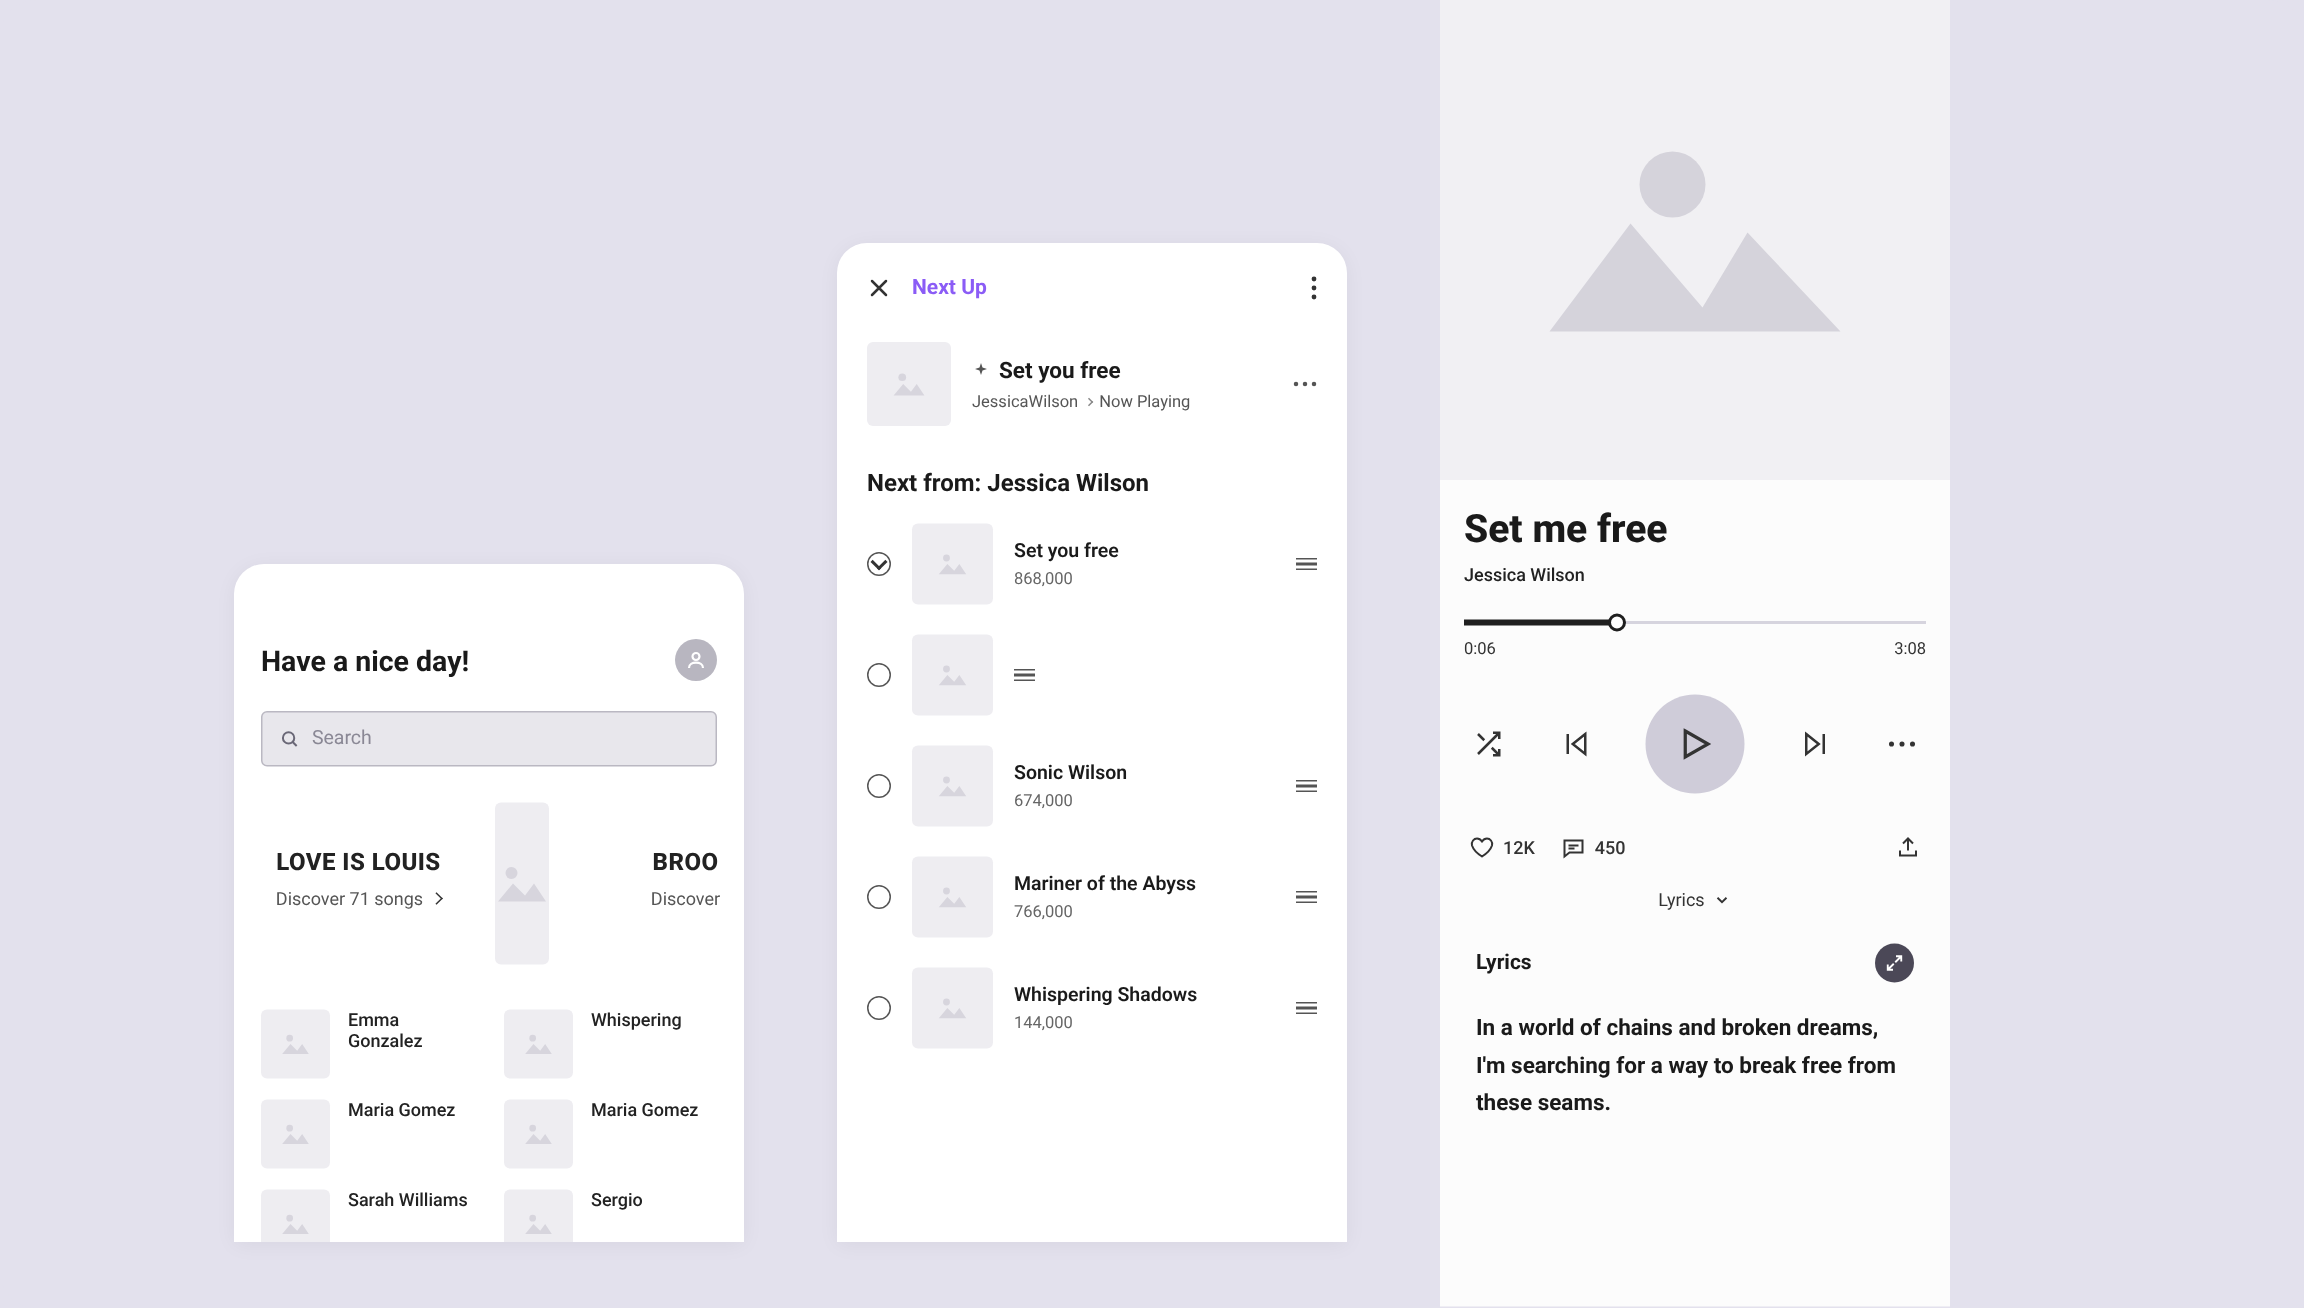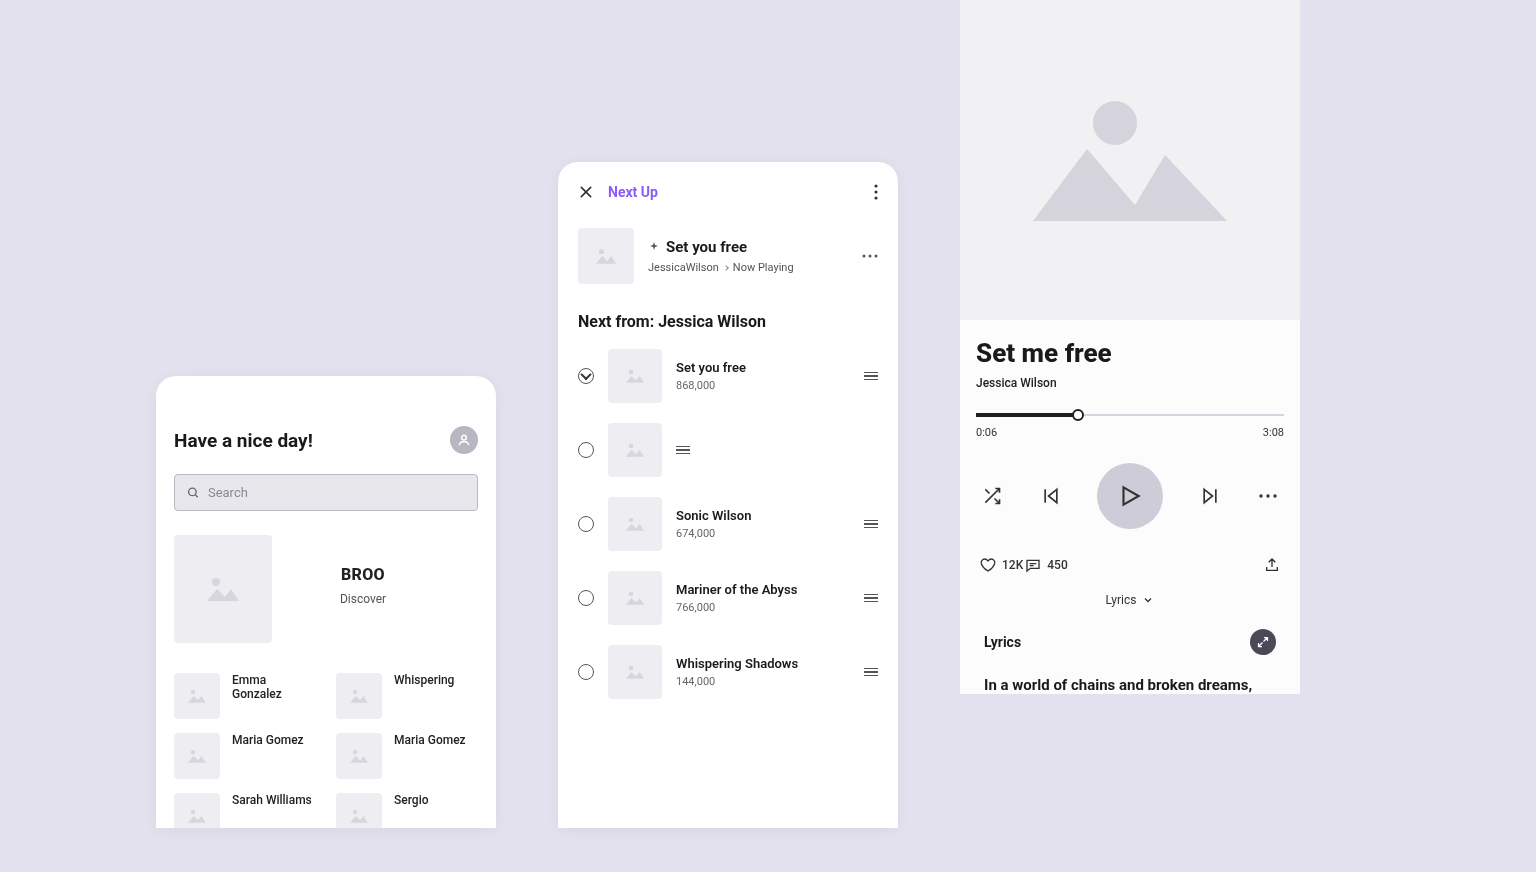--- a/index.html
+++ b/index.html
@@ -47,37 +47,37 @@
 .qi-radio { width:16px; height:16px; border:1.5px solid #555; border-radius:50%; flex-shrink:0; display:flex; align-items:center; justify-content:center; }
 .qi-radio.checked::after { content:""; width:6px; height:6px; border-bottom:2px solid #333; border-left:2px solid #333; transform:rotate(-45deg) translate(1px,-1px); }
 .qi-thumb { width:54px; height:54px; background:#eeedf1; border-radius:4px; display:flex; align-items:center; justify-content:center; flex-shrink:0; }
 .qi-body { flex:1; }
 .qi-title { font-size:13px; font-weight:600; color:#1a1a1a; }
 .qi-sub { font-size:11px; color:#666; margin-top:4px; }
 .qi-drag { width:14px; display:flex; flex-direction:column; gap:2px; cursor:grab; align-items:center; }
 .qi-drag span { display:block; width:14px; height:1.5px; background:#555; }
 
 
-.screen3 { position:absolute; left:960px; top:0; width:340px; height:694px; background:#fcfcfc; overflow:hidden; }
+.screen3 { position:absolute; left:960px; top:0; width:340px; height:871px; background:#fcfcfc; overflow:hidden; }
 .cover { width:100%; height:320px; background:#f1f0f3; display:flex; align-items:center; justify-content:center; }
 .s3-body { padding:18px 16px 0; }
 .song-title { font-size:26px; font-weight:800; color:#1a1a1a; margin-bottom:8px; }
 .song-artist { font-size:12px; color:#222; margin-bottom:22px; font-weight:500; }
 
 .progress-wrap { position:relative; height:6px; margin-bottom:8px; }
 .progress-track { position:absolute; left:0; right:0; top:2px; height:2px; background:#d6d4de; }
 .progress-fill { position:absolute; left:0; top:1px; height:4px; width:33%; background:#1f1f1f; }
 .progress-knob { position:absolute; left:33%; top:-3px; width:12px; height:12px; border:2px solid #1f1f1f; background:#fff; border-radius:50%; transform:translateX(-50%); }
 .time-row { display:flex; justify-content:space-between; font-size:11px; color:#333; margin-bottom:18px; }
 
 .controls { display:flex; align-items:center; justify-content:space-between; padding:6px 4px; margin-bottom:22px; }
 .ctrl-btn { width:24px; height:24px; display:flex; align-items:center; justify-content:center; color:#333; cursor:pointer; }
 .play-btn { width:66px; height:66px; background:#cfccd9; border-radius:50%; display:flex; align-items:center; justify-content:center; cursor:pointer; }
 
-.stats-row { display:flex; align-items:center; gap:2px; margin-bottom:20px; padding:0 4px; }
+.stats-row { display:flex; align-items:center; gap:18px; margin-bottom:20px; padding:0 4px; }
 .stat { display:flex; align-items:center; gap:6px; font-size:12px; color:#333; font-weight:500; }
 .stats-row .share { margin-left:auto; }
 
 .lyrics-toggle { display:flex; align-items:center; justify-content:center; gap:6px; font-size:12px; color:#333; margin-bottom:22px; cursor:pointer; }
 
 .lyrics-panel { padding:0 8px; }
 .lyrics-head { display:flex; align-items:center; justify-content:space-between; margin-bottom:18px; }
 .lyrics-label { font-size:14px; font-weight:700; color:#1a1a1a; }
 .expand-btn { width:26px; height:26px; border-radius:50%; background:#4b4857; display:flex; align-items:center; justify-content:center; cursor:pointer; }
 .lyrics-text { font-size:15px; font-weight:700; color:#1a1a1a; line-height:1.65; }
@@ -103,20 +103,27 @@
   </div>
   <div class="search-box">
     <svg width="14" height="14" viewBox="0 0 24 24" fill="none" stroke="#6a6877" stroke-width="2.5">
           <circle cx="10" cy="10" r="7"></circle>
           <path d="m20 20-5-5"></path>
         </svg>
     <input class="search-input" placeholder="Search" style="">
   </div>
 
   <div class="featured-row">
+    <div class="featured-card left">
+      <div class="featured-title">LOVE IS LOUIS</div>
+      <div class="featured-sub">
+        <span>Discover 71 songs</span>
+        <span class="chev-right"></span>
+      </div>
+    </div>
     <div class="featured-img center ph">
       <svg width="36" height="28" viewBox="0 0 36 28">
             <circle cx="11" cy="7" r="4" fill="#d7d5dd"></circle>
             <path d="M2 26 L12 14 L20 22 L26 14 L34 26 Z" fill="#d7d5dd"></path>
           </svg>
     </div>
     <div class="featured-card right">
       <div class="featured-title">BROO</div>
       <div class="featured-sub">
         <span>Discover</span>

